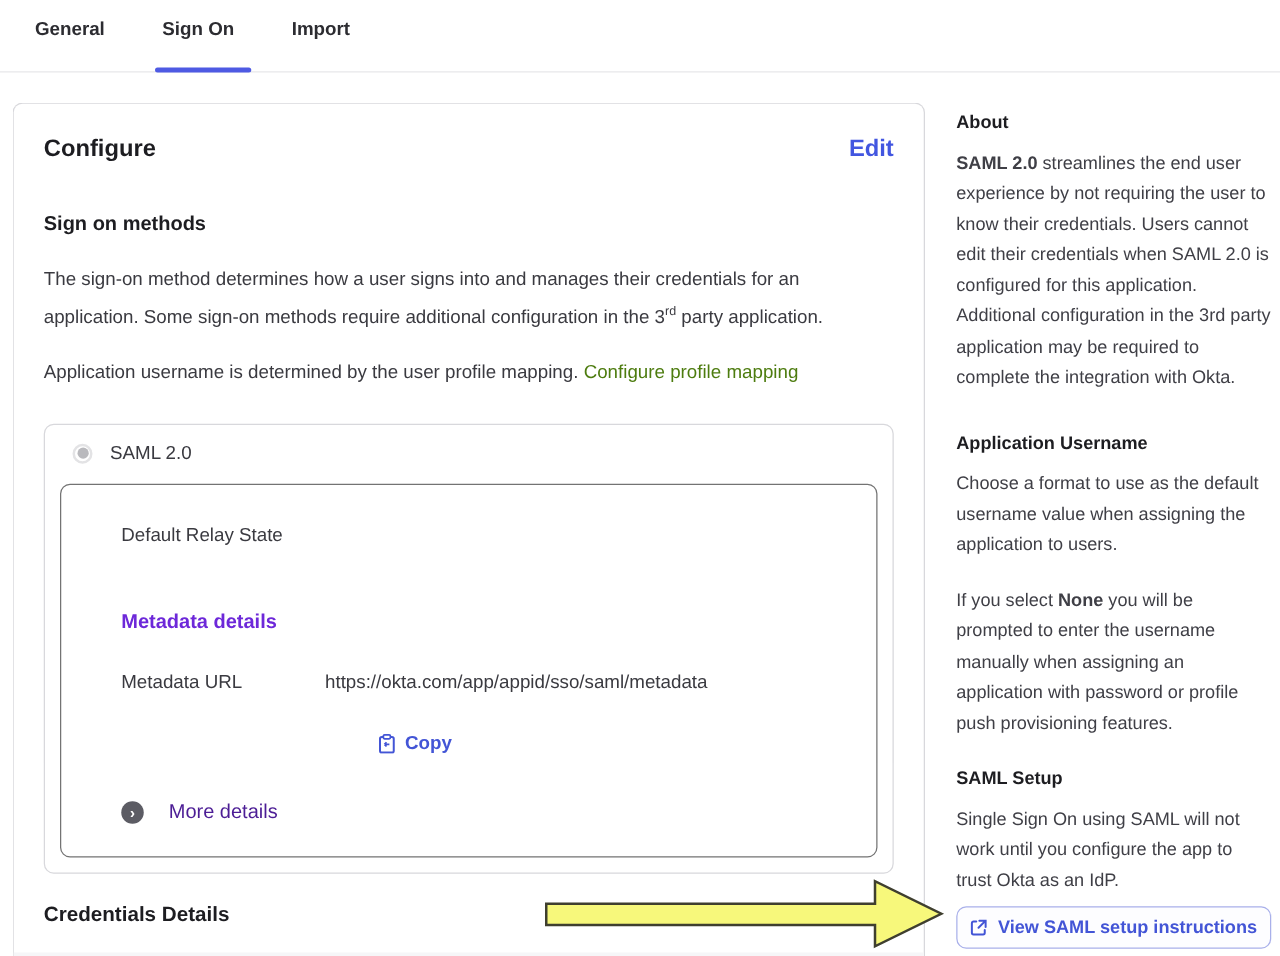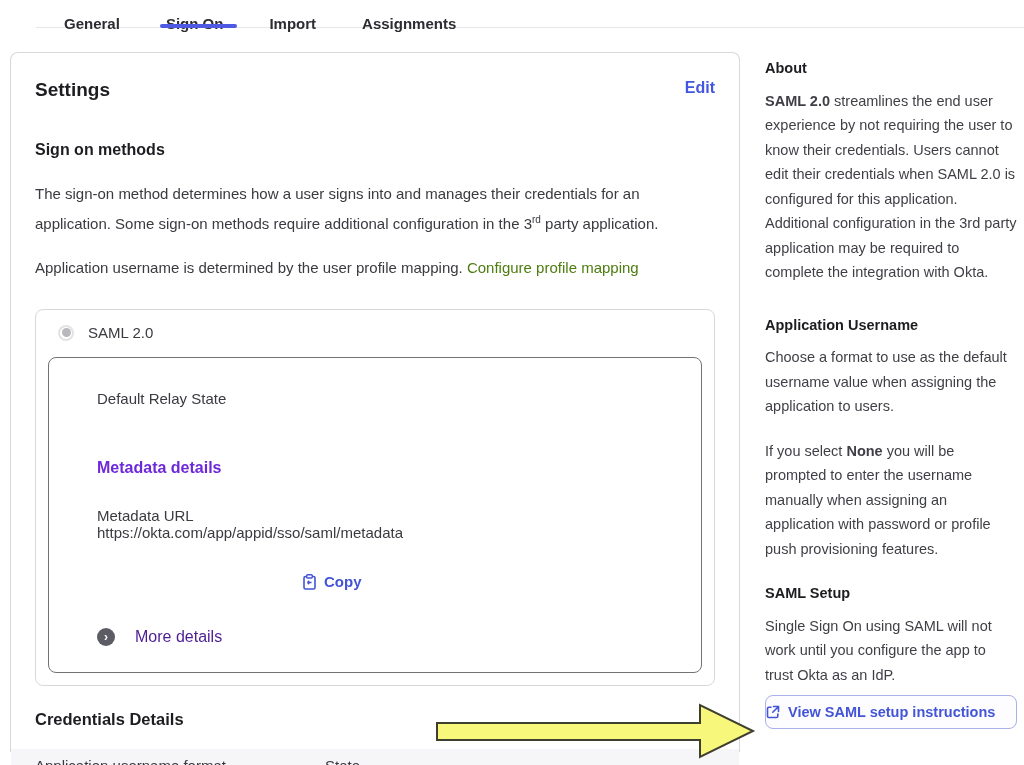--- a/index.html
+++ b/index.html
@@ -1,51 +1,51 @@
 <!DOCTYPE html>
 <html><head>
 <meta charset="utf-8">
 <style>
   * { margin:0; padding:0; box-sizing:border-box; }
   html,body { width:1024px; height:765px; overflow:hidden; background:#ffffff;
     font-family:"Liberation Sans","DejaVu Sans",sans-serif; color:#3f3f44; }
 
   
-  .tabbar { display:flex; gap:34px; padding:13px 0 0 22px; border-bottom:1px solid #e7e7ea; height:28px;margin-left:36px; }
+  .tabbar { display:flex; gap:34px; padding:13px 0 0 22px; border-bottom:1px solid #e7e7ea; height:58px; }
   .tab { font-size:15px; font-weight:700; color:#2c2c31; padding:2px 6px 10px 6px; position:relative; cursor:pointer; }
   .tab.active::after { content:""; position:absolute; left:0; right:-8px; bottom:-1px; height:4px;
     background:#4e5ae3; border-radius:3px; }
 
   
   .layout { display:flex; align-items:flex-start; }
   .card { margin:24px 0 0 10px; width:730px; height:700px; border:1px solid #d8d8dc;
     border-bottom:none; border-radius:8px 8px 0 0; background:#fff; padding:26px 24px 0 24px; position:relative; }
 
   .card-header { display:flex; justify-content:space-between; align-items:flex-start; }
   .card-title { font-size:19px; font-weight:700; color:#1d1d21; }
-  .edit-link { font-size:16px; font-weight:700; color:#4256e0; text-decoration:none; cursor:pointer;text-align:center; }
+  .edit-link { font-size:19px; font-weight:700; color:#4256e0; text-decoration:none; cursor:pointer;text-align:center; }
 
   .section-title { margin-top:40px; font-size:16px; font-weight:700; color:#1d1d21; }
   .para { margin-top:22px; font-size:15px; line-height:26px; color:#3a3a40; max-width:665px; }
   .para sup { font-size:10px; }
   .para + .para { margin-top:18px; }
   .link-blue { color:#4d7c0f; text-decoration:none; cursor:pointer; }
 
   
   .saml-box { margin-top:28px; border:1px solid #d8d8dc; border-radius:8px; padding:14px 12px 12px 12px; }
   .radio-row { display:flex; align-items:center; gap:14px; padding-left:10px; }
   .radio { width:16px; height:16px; border-radius:50%; border:2px solid #e3e3e5; background:#fff;
     display:flex; align-items:center; justify-content:center; }
   .radio .dot { width:9px; height:9px; border-radius:50%; background:#b9b9bd; }
   .radio-label { font-size:15px; color:#3a3a40; }
 
   .inner-panel { margin-top:16px; border:1px solid #737373; border-radius:8px; padding:32px 24px 26px 48px; }
   .relay-label { font-size:15px; color:#3a3a40; }
   .metadata-title { margin-top:52px; font-size:16px; font-weight:700; color:#6d28d9; }
-  .kv-row { margin-top:30px; display:flex; font-size:15px; color:#3a3a40;flex-direction:column; }
+  .kv-row { margin-top:30px; display:flex; font-size:15px; color:#3a3a40; }
   .kv-label { width:163px; flex:none; }
   .copy-row { margin-top:32px; margin-left:205px; display:flex; align-items:center; gap:7px; cursor:pointer; }
   .copy-label { font-size:15px; font-weight:700; color:#4355d6; }
   .more-row { margin-top:38px; display:flex; align-items:center; gap:10px; cursor:pointer; }
   .chev-circle { width:18px; height:18px; border-radius:50%; background:#5c5c64; color:#fff;
     display:flex; align-items:center; justify-content:center; font-size:12px; font-weight:700; line-height:1; }
   .more-label { font-size:16px; color:#4c1d95;margin-left:10px; }
 
   
   .cred-title { margin-top:24px; font-size:16.5px; font-weight:700; color:#1d1d21; }
@@ -53,40 +53,39 @@
     height:32px; padding-left:24px; font-size:15px; color:#3a3a40; }
   .cred-label { width:290px; flex:none; }
 
   
   .sidebar { margin-left:25px; margin-top:28px; width:252px; font-size:14.5px; line-height:24.5px; color:#3f3f46; }
   .sb-h { font-size:14.5px; font-weight:700; color:#1d1d21; margin-bottom:8px; }
   .sb-p { margin-bottom:20px; }
   .sb-gap { margin-top:28px; }
   .sb-btn { margin-top:8px; width:100%; height:34px; border:1px solid #a9b0ea; border-radius:8px;
     background:#fdfdff; color:#4355d6; font-family:inherit; font-size:14.5px; font-weight:700;
-    display:flex; align-items:center; justify-content:flex-start; gap:8px; cursor:pointer; }
+    display:flex; align-items:center; justify-content:center; gap:8px; cursor:pointer; }
 
   
   .arrow-overlay { position:absolute; left:430px; top:698px; width:335px; height:64px; z-index:10; pointer-events:none; }
 </style>
 </head>
 <body>
 
 <nav class="tabbar">
   <div class="tab">General</div>
   <div class="tab active">Sign On</div>
   <div class="tab">Import</div>
-  <div class="tab">Assignments</div>
 </nav>
 
 <div class="layout">
 
   <section class="card">
     <div class="card-header">
-      <h1 class="card-title">Settings</h1>
+      <h1 class="card-title">Configure</h1>
       <a class="edit-link">Edit</a>
     </div>
 
     <h2 class="section-title">Sign on methods</h2>
 
     <p class="para"><span>The sign-on method determines how a user signs into and manages their credentials for an application. Some sign-on methods require additional configuration in the 3</span><sup>rd</sup><span> party application.</span></p>
 
     <p class="para"><span>Application username is determined by the user profile mapping. </span><a class="link-blue">Configure profile mapping</a></p>
 
     <div class="saml-box">

